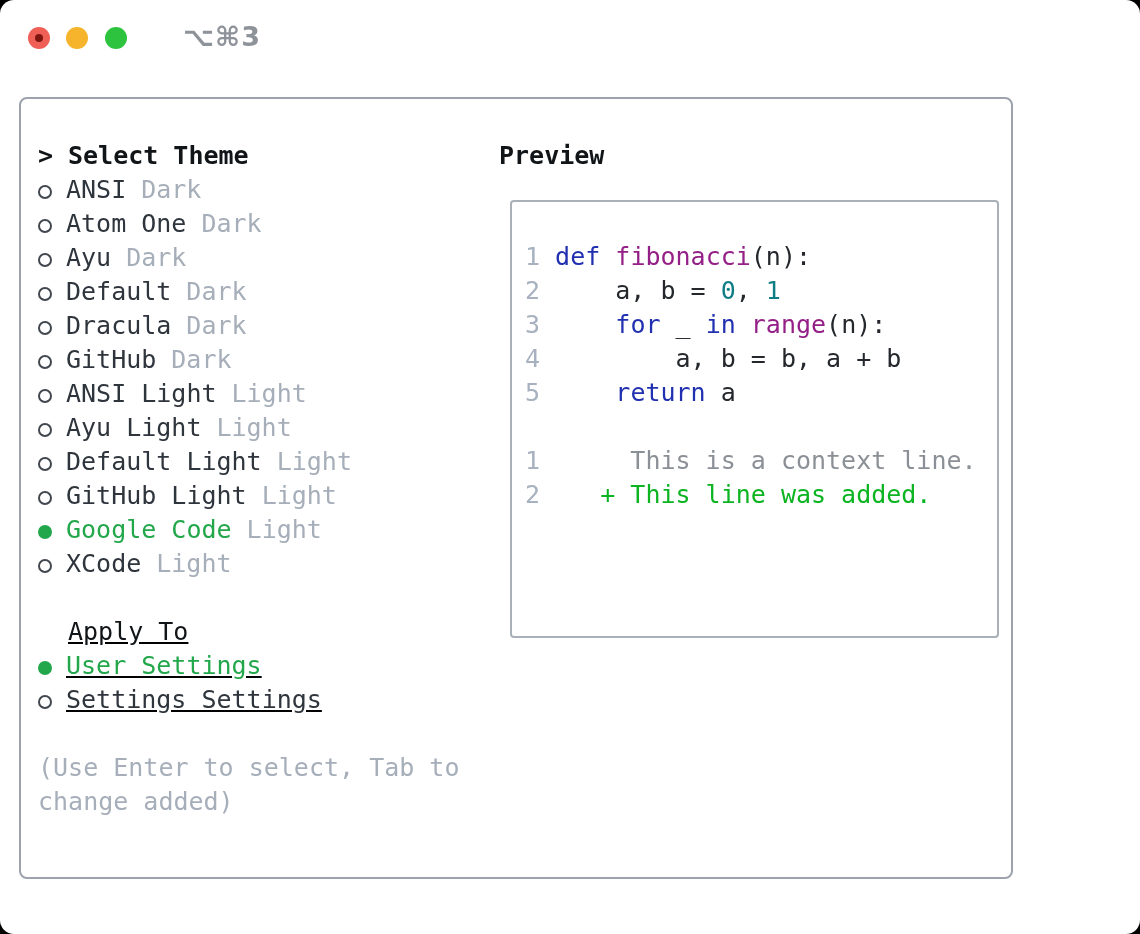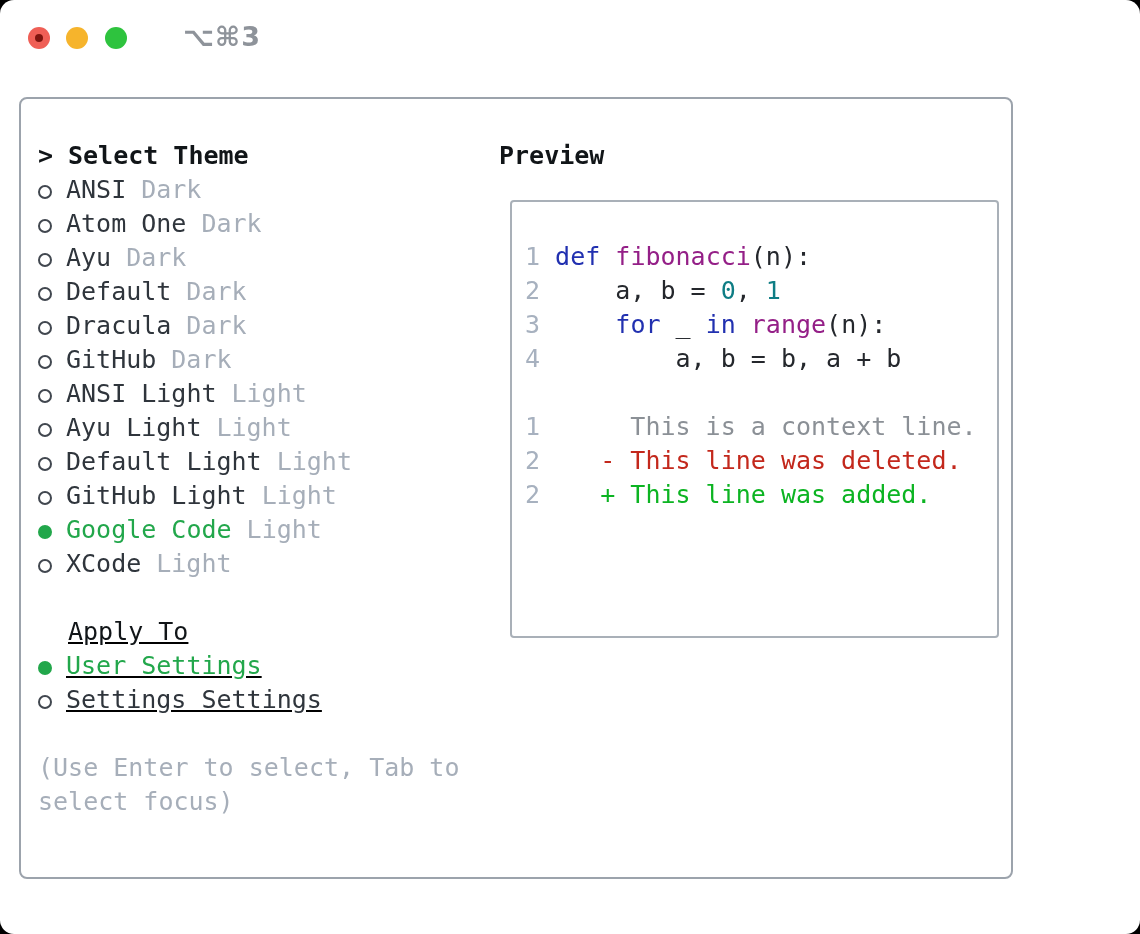--- a/index.html
+++ b/index.html
@@ -98,33 +98,33 @@
       <div class="apply-block">
         <div class="row indent apply-label">Apply To</div>
         <div id="apply-list">
             <div class="row item selected"><span class="bullet filled"></span><span class="t-name">User Settings</span></div>
             <div class="row item"><span class="bullet"></span><span class="t-name">Settings Settings</span></div>
           </div>
       </div>
 
       <div class="hint-block">
         <div class="row hint">(Use Enter to select, Tab to</div>
-        <div class="row hint">select focus)</div>
+        <div class="row hint">change added)</div>
       </div>
     </div>
 
     <div class="row preview-label">Preview</div>
 
     <div class="preview-box">
       <div id="code-block">
           <div class="code-line"><span class="tok-num">1 </span><span class="tok-kw">def</span><span class="tok-pln"> </span><span class="tok-fn">fibonacci</span><span class="tok-pln">(n):</span></div>
           <div class="code-line"><span class="tok-num">2 </span><span class="tok-pln">    a, b = </span><span class="tok-lit">0</span><span class="tok-pln">, </span><span class="tok-lit">1</span></div>
           <div class="code-line"><span class="tok-num">3 </span><span class="tok-pln">    </span><span class="tok-kw">for</span><span class="tok-pln"> _ </span><span class="tok-kw">in</span><span class="tok-pln"> </span><span class="tok-fn">range</span><span class="tok-pln">(n):</span></div>
           <div class="code-line"><span class="tok-num">4 </span><span class="tok-pln">        a, b = b, a + b</span></div>
+          <div class="code-line"><span class="tok-num">5 </span><span class="tok-pln">    </span><span class="tok-kw">return</span><span class="tok-pln"> a</span></div>
           <div class="code-line"></div>
           <div class="code-line"><span class="tok-num">1 </span><span class="tok-ctx">     This is a context line.</span></div>
-          <div class="code-line"><span class="tok-num">2 </span><span class="tok-del">   - This line was deleted.</span></div>
           <div class="code-line"><span class="tok-num">2 </span><span class="tok-add">   + This line was added.</span></div>
         </div>
     </div>
 
   </div>
 </div>
 
 </body></html>

